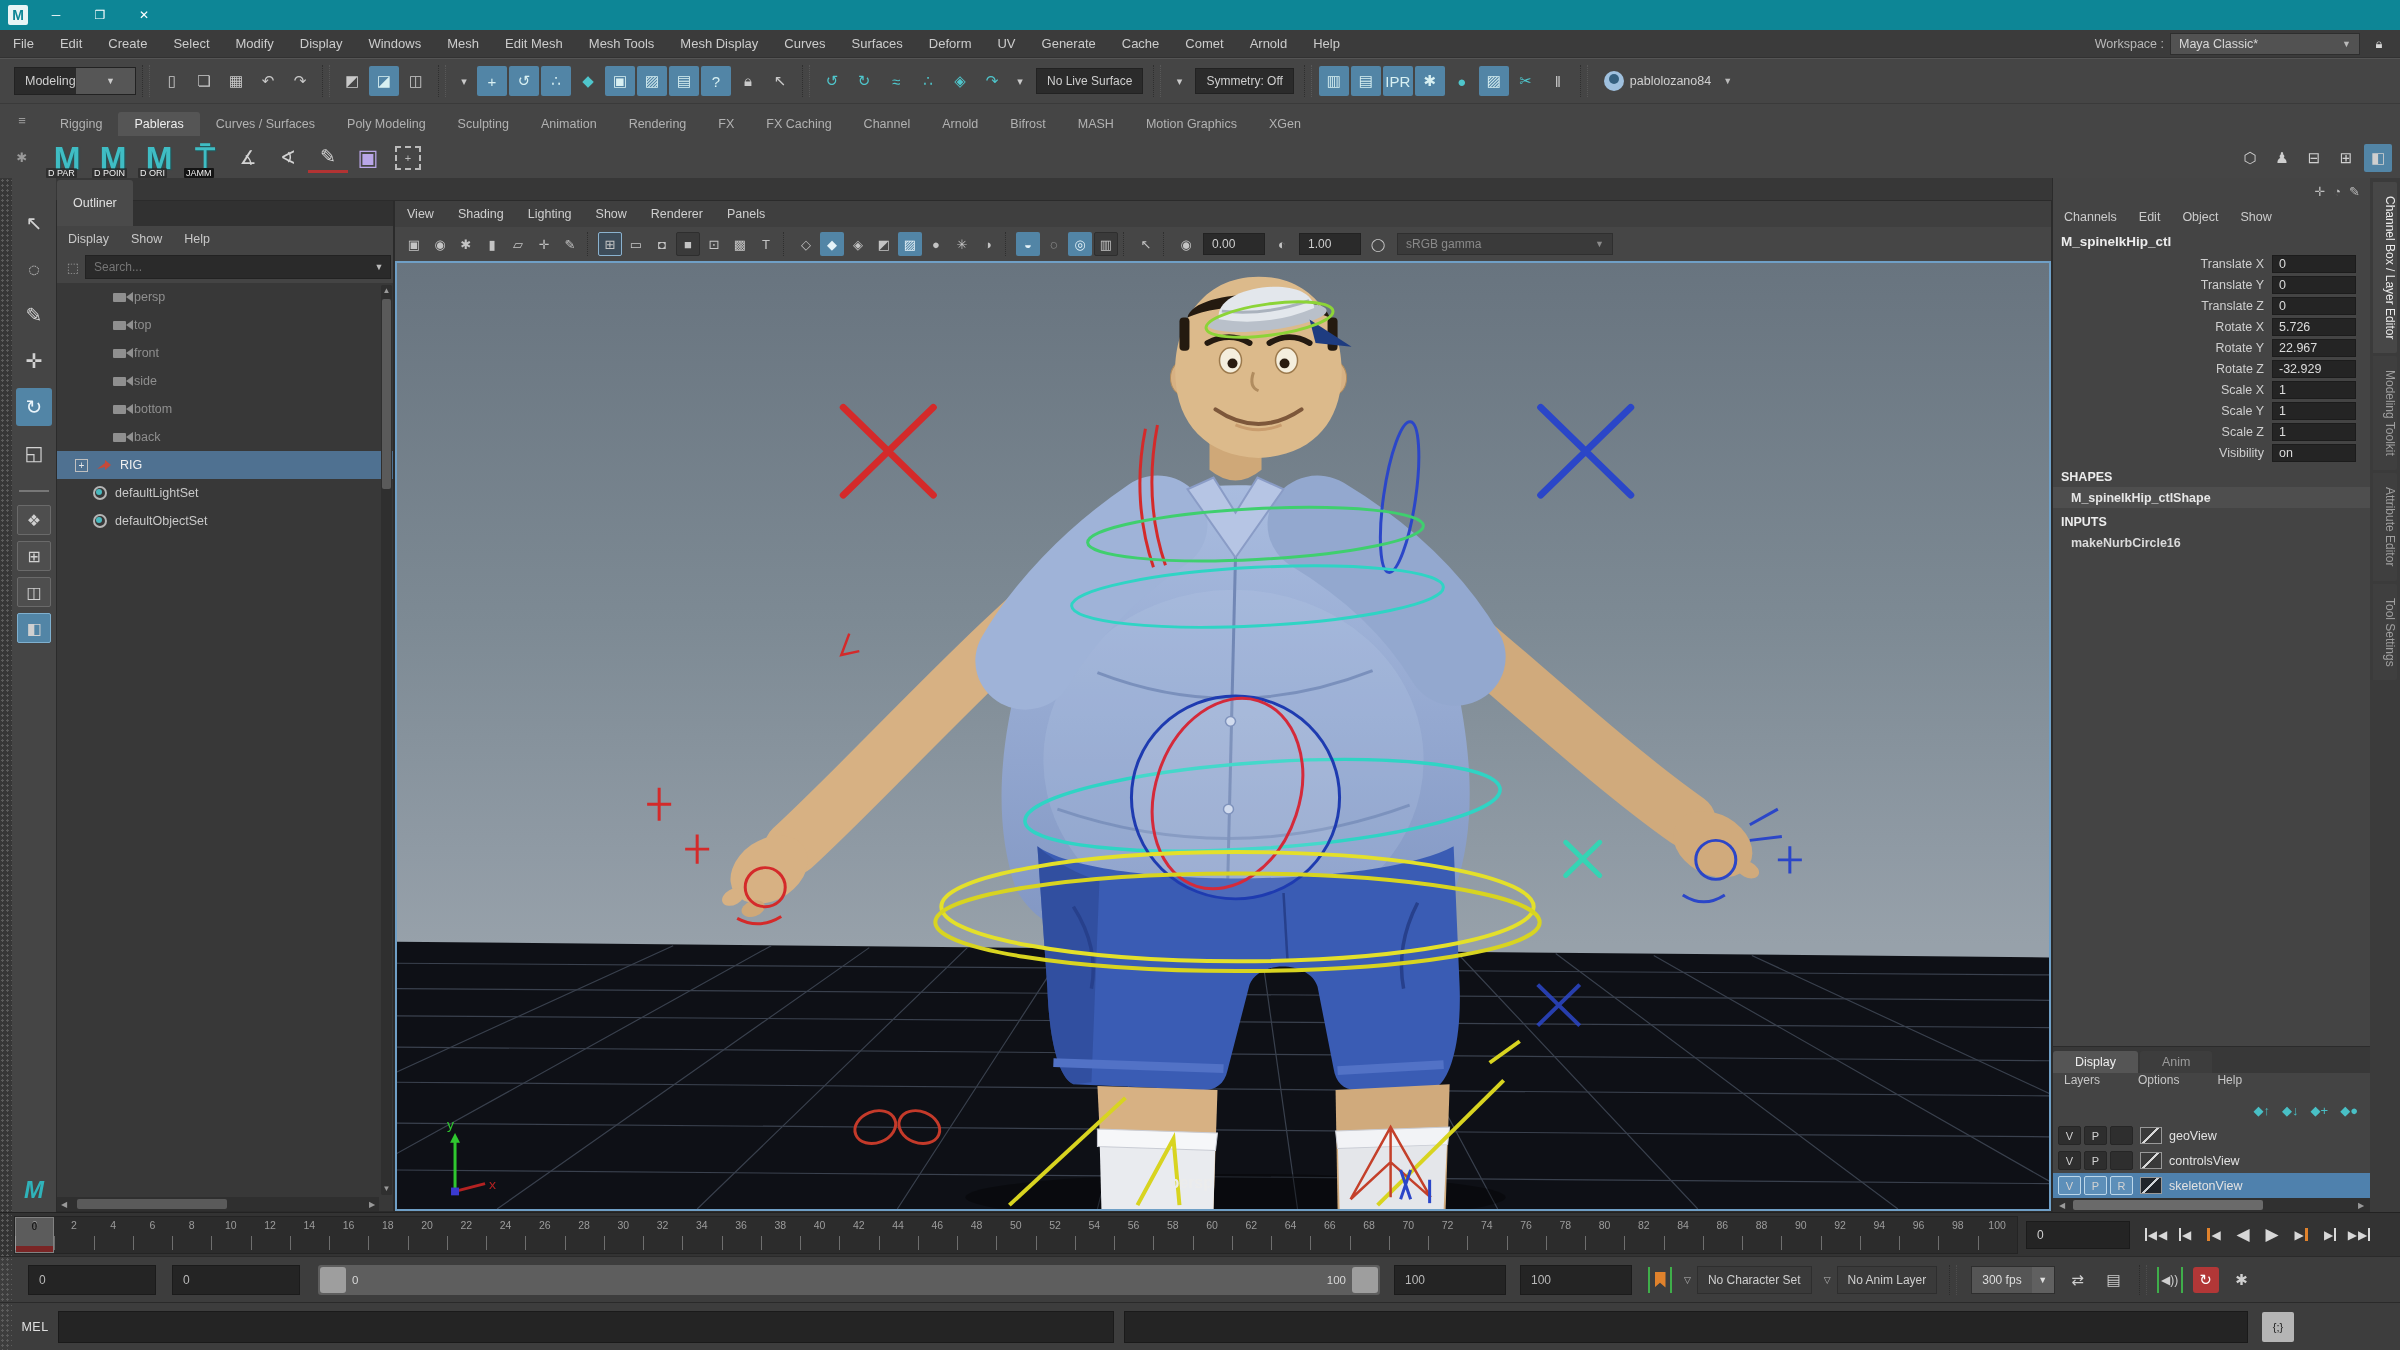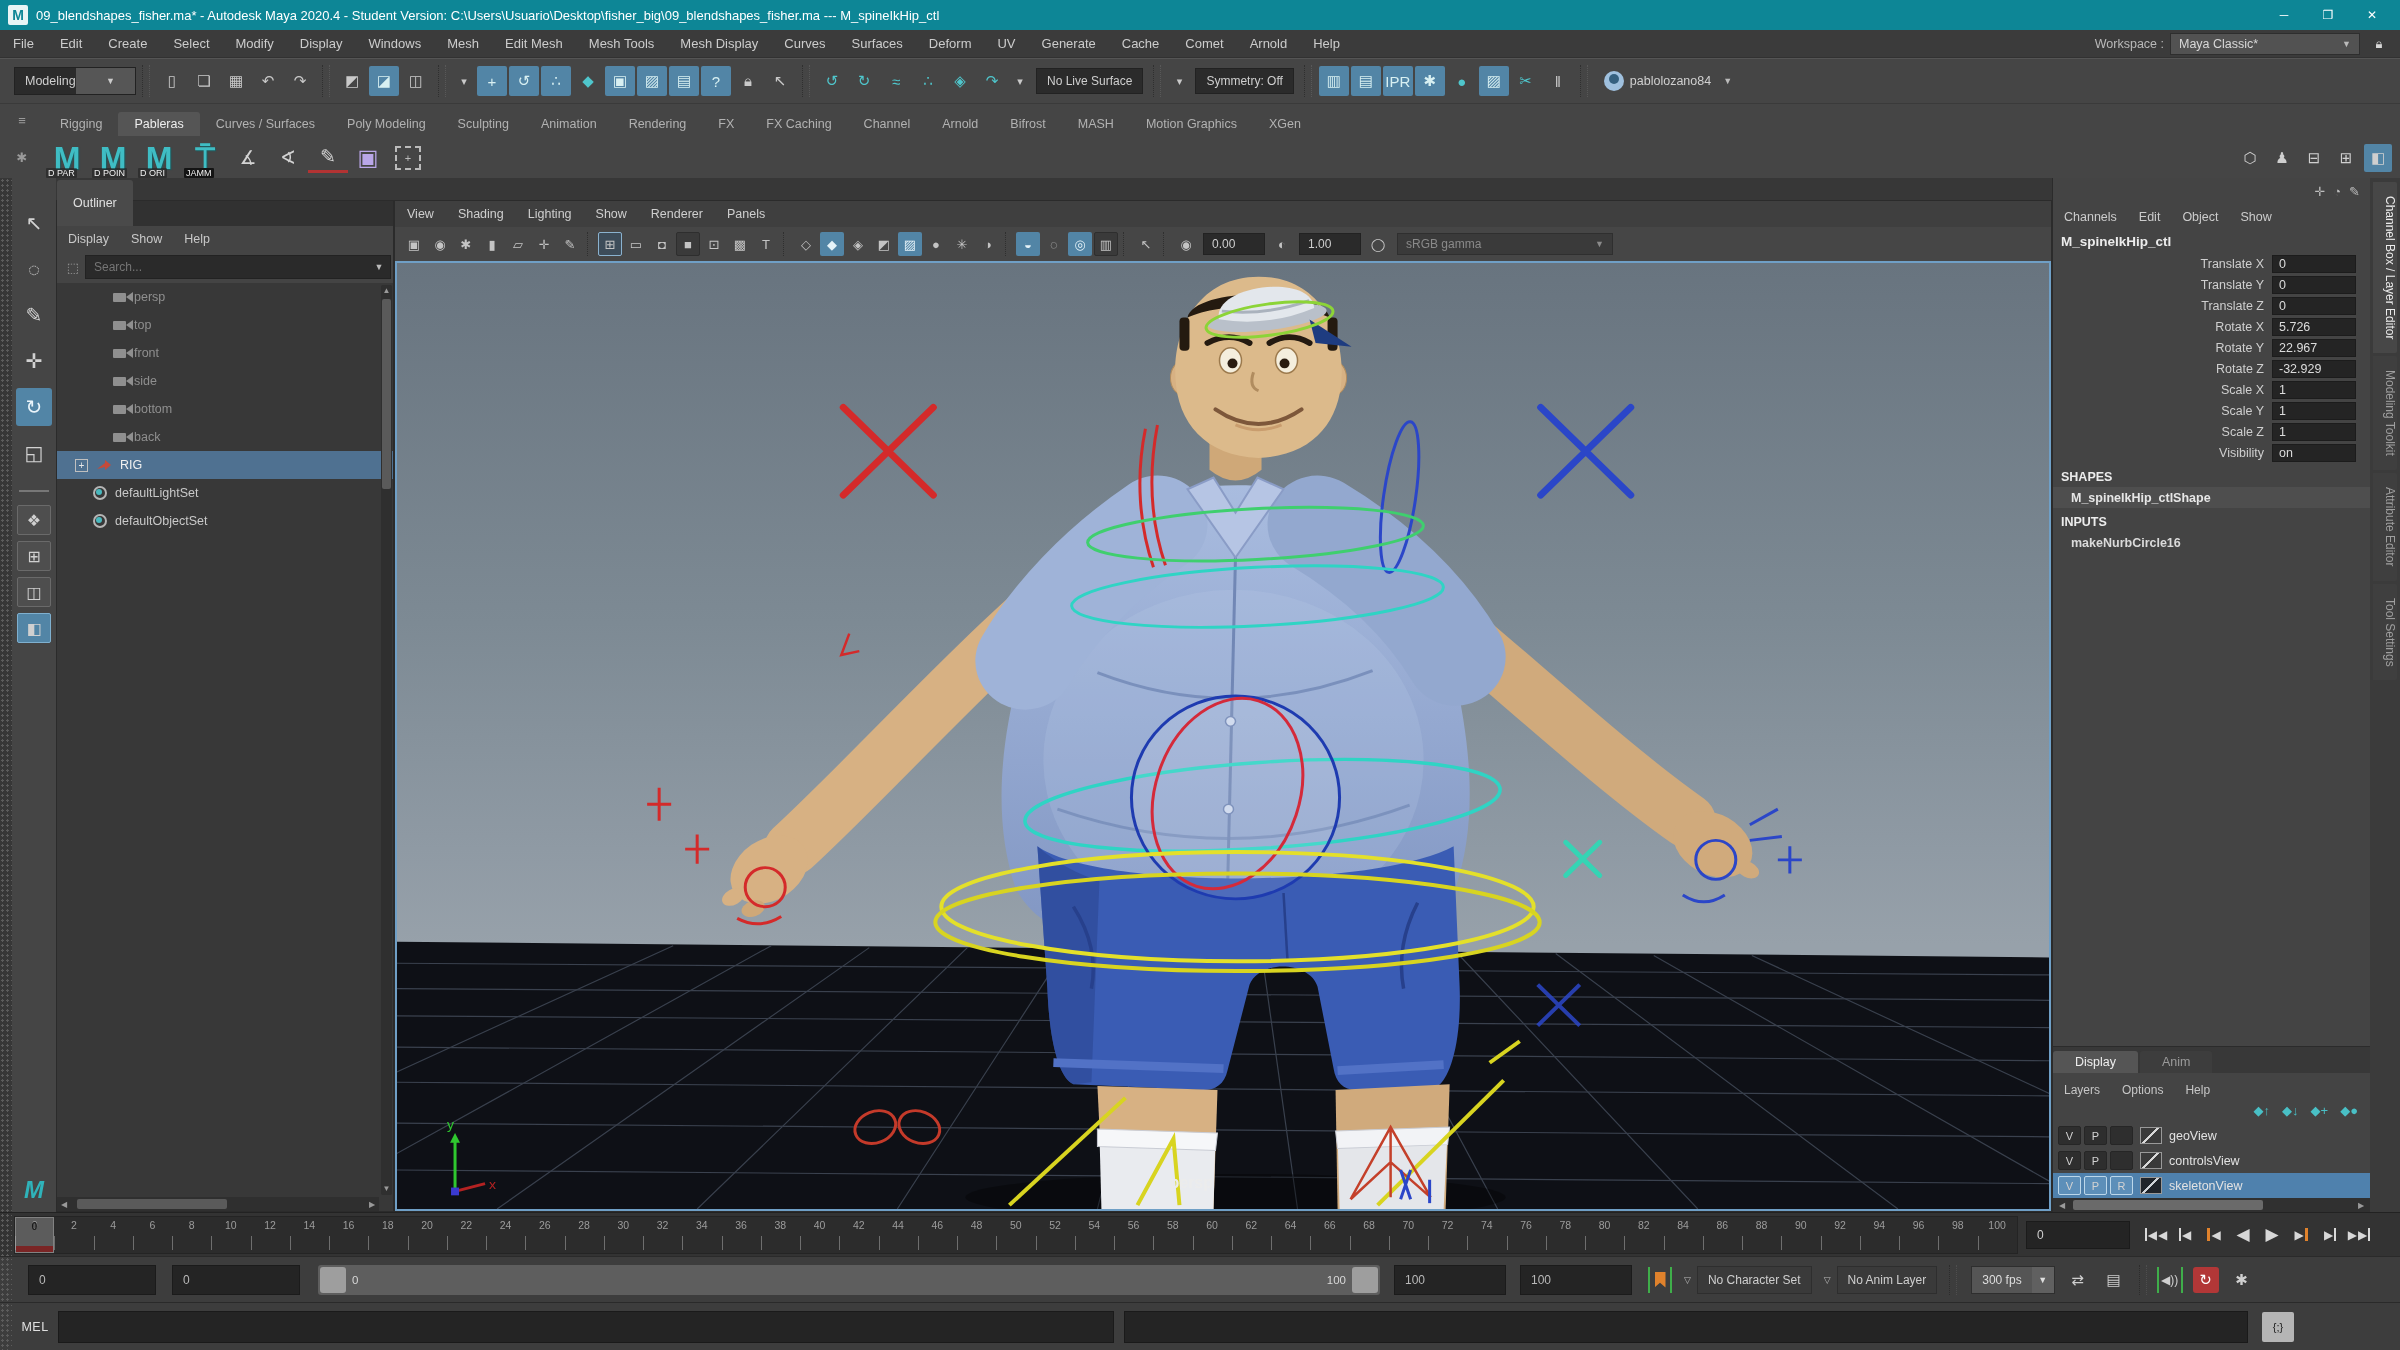--- a/index.html
+++ b/index.html
@@ -137,21 +137,21 @@
     display:flex;align-items:center;padding-left:6px;flex:none;}
   .cb-section{font-size:12.5px;font-weight:bold;color:#ececec;padding:7px 0 3px 8px;flex:none;}
   .cb-shape{height:21px;background:#4e4e4e;color:#e6e6e6;font-weight:bold;font-size:12.5px;display:flex;align-items:center;padding-left:18px;flex:none;}
   .cb-input{height:21px;color:#dadada;font-weight:bold;font-size:12.5px;display:flex;align-items:center;padding-left:18px;flex:none;}
   .cb-spacer{flex:1;}
 
   .layer-editor{flex:none;border-top:1px solid #2b2b2b;background:#444;}
   .le-tabs{height:26px;display:flex;align-items:flex-end;background:#383838;}
   .le-tab{padding:4px 22px;font-size:12.5px;color:#9a9a9a;background:#3d3d3d;border-radius:3px 3px 0 0;margin-right:2px;}
   .le-tab.active{color:#eeeeee;background:#555;}
-  .le-menus{height:24px;display:flex;align-items:flex-end;}
+  .le-menus{height:24px;display:flex;align-items:flex-start;gap:16px;}
   .le-menu{padding:0 11px;font-size:12px;color:#c6c6c6;}
   .le-icons{height:26px;display:flex;align-items:center;justify-content:flex-end;gap:12px;padding-right:12px;}
   .le-ic{color:#49c0c6;font-size:13px;}
   .le-row{height:25px;display:flex;align-items:center;gap:3px;padding:0 5px;}
   .le-row.sel{background:#4f81ad;}
   .lt{width:23px;height:19px;background:#2e2e2e;border:1px solid #262626;color:#d2d2d2;font-size:11px;
     display:flex;align-items:center;justify-content:center;border-radius:2px;flex:none;}
   .le-row.sel .lt{background:#5d8fb9;border-color:#bcd7ea;}
   .swatch{width:22px;height:17px;border:1px solid #999;margin:0 4px;flex:none;
     background:linear-gradient(135deg,#3a3a3a 44%,#d8d8d8 44%,#d8d8d8 52%,#3a3a3a 52%);}
@@ -218,21 +218,20 @@
   .script-btn{width:32px;height:30px;background:#b5b5b5;color:#222;font-size:11px;display:flex;align-items:center;
     justify-content:center;border-radius:2px;margin-left:14px;flex:none;}
 </style>
 </head>
 <body>
 
 <div id="app">
 
   <div class="titlebar">
     <div class="app-icon">M</div>
-    <div class="title">09_blendshapes_fisher.ma* - Autodesk Maya 2020.4 - Student Version: C:\Users\Usuario\Desktop\fisher_big\09_blendshapes_fisher.ma  ---  M_spineIkHip_ctl</div>
     <div class="win-btns">
       <div class="win-btn">─</div>
       <div class="win-btn">❐</div>
       <div class="win-btn">✕</div>
     </div>
   </div>
 
   <div class="menubar">
     <span class="menu-item">File</span>
     <span class="menu-item">Edit</span>

